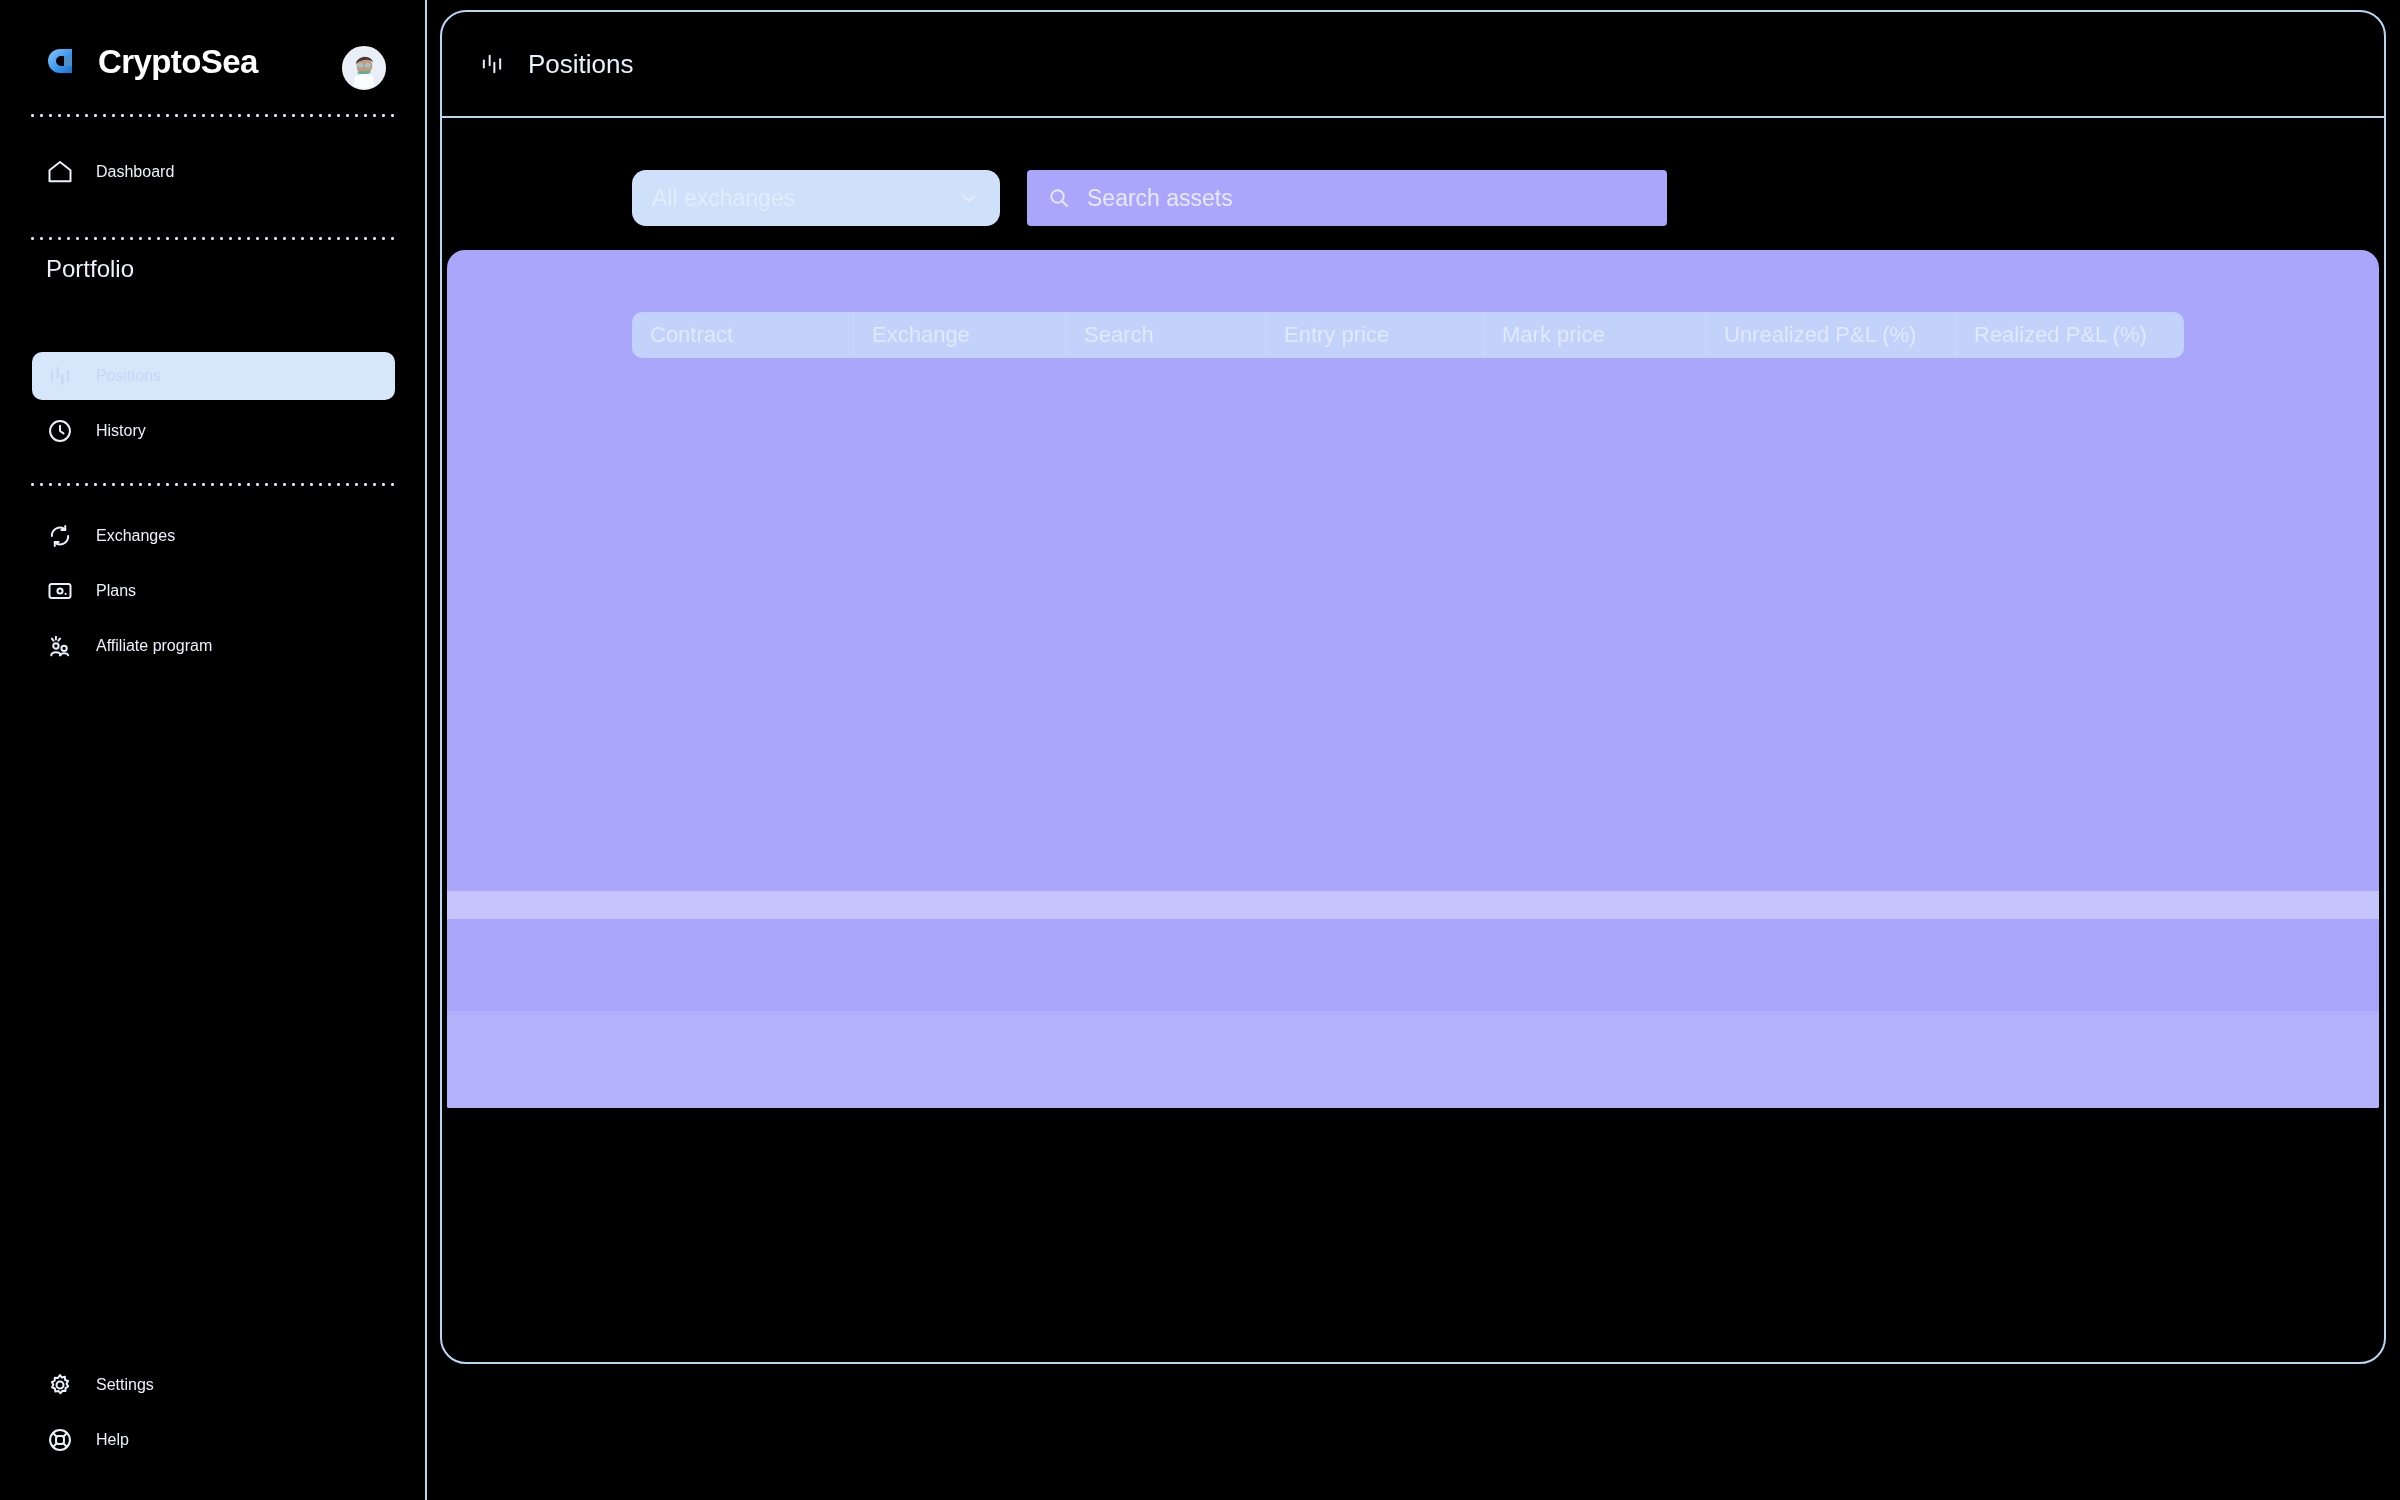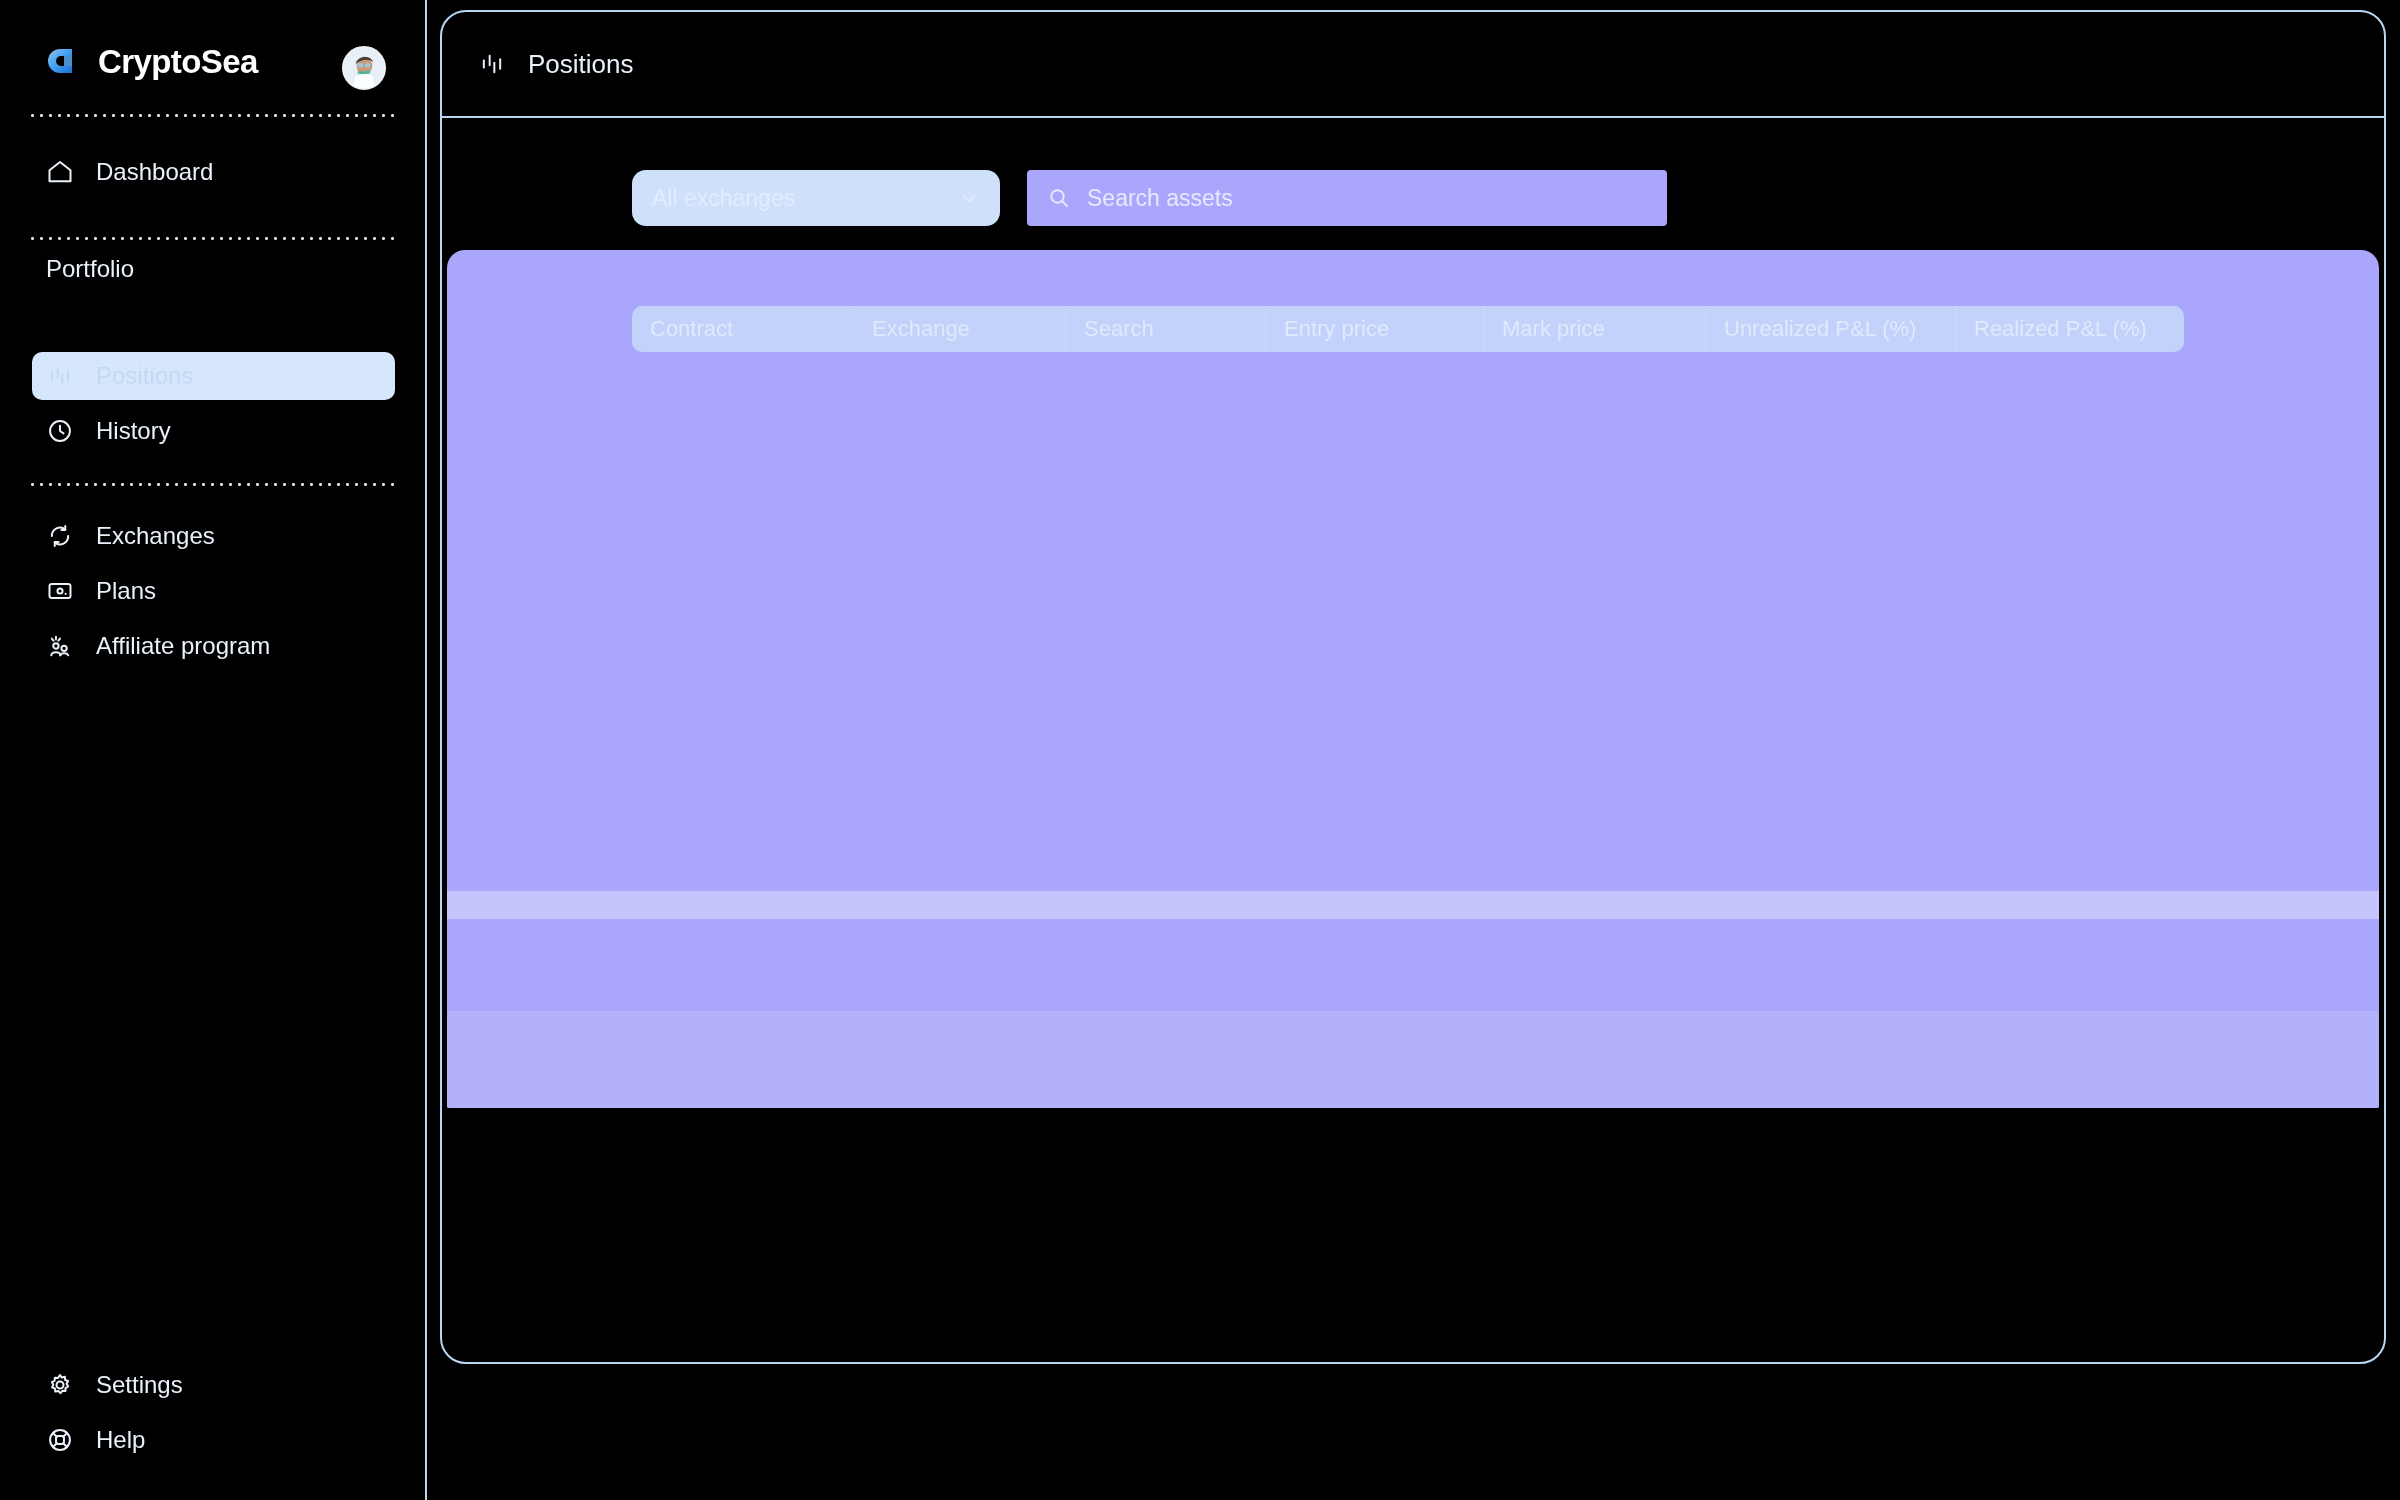--- a/index.html
+++ b/index.html
@@ -73,21 +73,21 @@
     position: absolute;
     left: 32px;
     width: 363px;
     height: 48px;
     display: flex;
     align-items: center;
     gap: 22px;
     padding-left: 14px;
     border-radius: 10px;
     color: #eaf1fb;
-    font-size: 24px;
+    font-size: 16px;
     cursor: pointer;
   }
   .nav-item .ico { width: 28px; height: 28px; flex: 0 0 28px; display:flex; align-items:center; justify-content:center;}
   .nav-item .ico svg { width: 28px; height: 28px; display:block; }
   .nav-item.active {
     background: #d7e7fb;
     color: #c3d8f3;
   }
   .nav-item.active .ico svg { stroke: #c3d8f3; }
 
@@ -201,21 +201,21 @@
     overflow: hidden;
   }
 
   .band { position: absolute; left: 0; width: 100%; }
   #band-light-1 { top: 641px; height: 28px; background: #c6c4fd; }
   #band-mid     { top: 669px; height: 92px; background: #a9a5fb; }
   #band-light-2 { top: 761px; height: 97px; background: #b3b0fc; }
 
   #table-head {
     position: absolute;
-    left: 185px; top: 56px;
+    left: 185px; top: 62px;
     width: 1552px;
     height: 46px;
     background: #c3d2fb;
     border-radius: 10px;
     display: flex;
     align-items: center;
   }
   .th {
     color: #e1e9fd;
     font-size: 22px;

